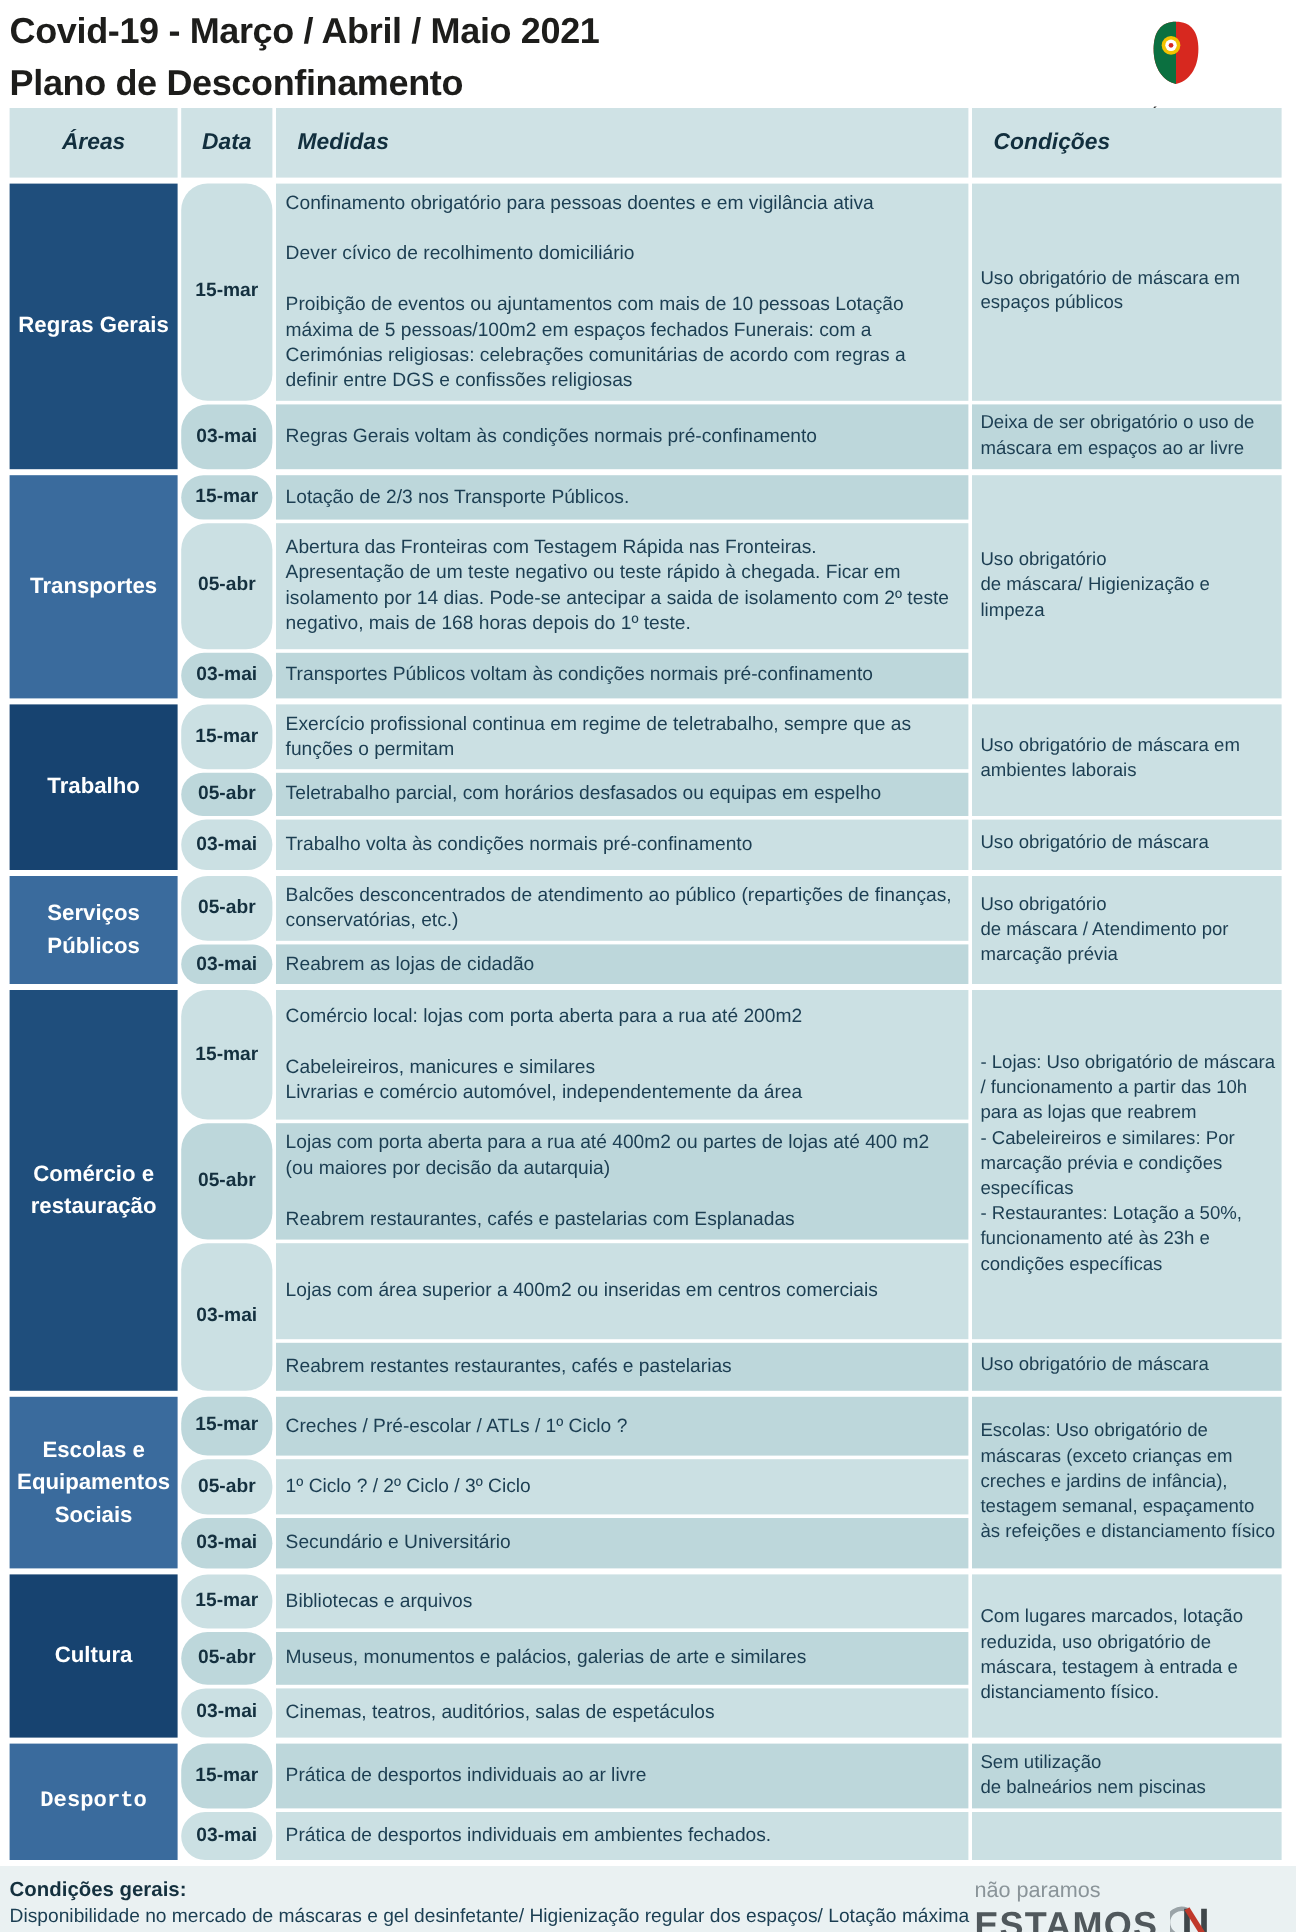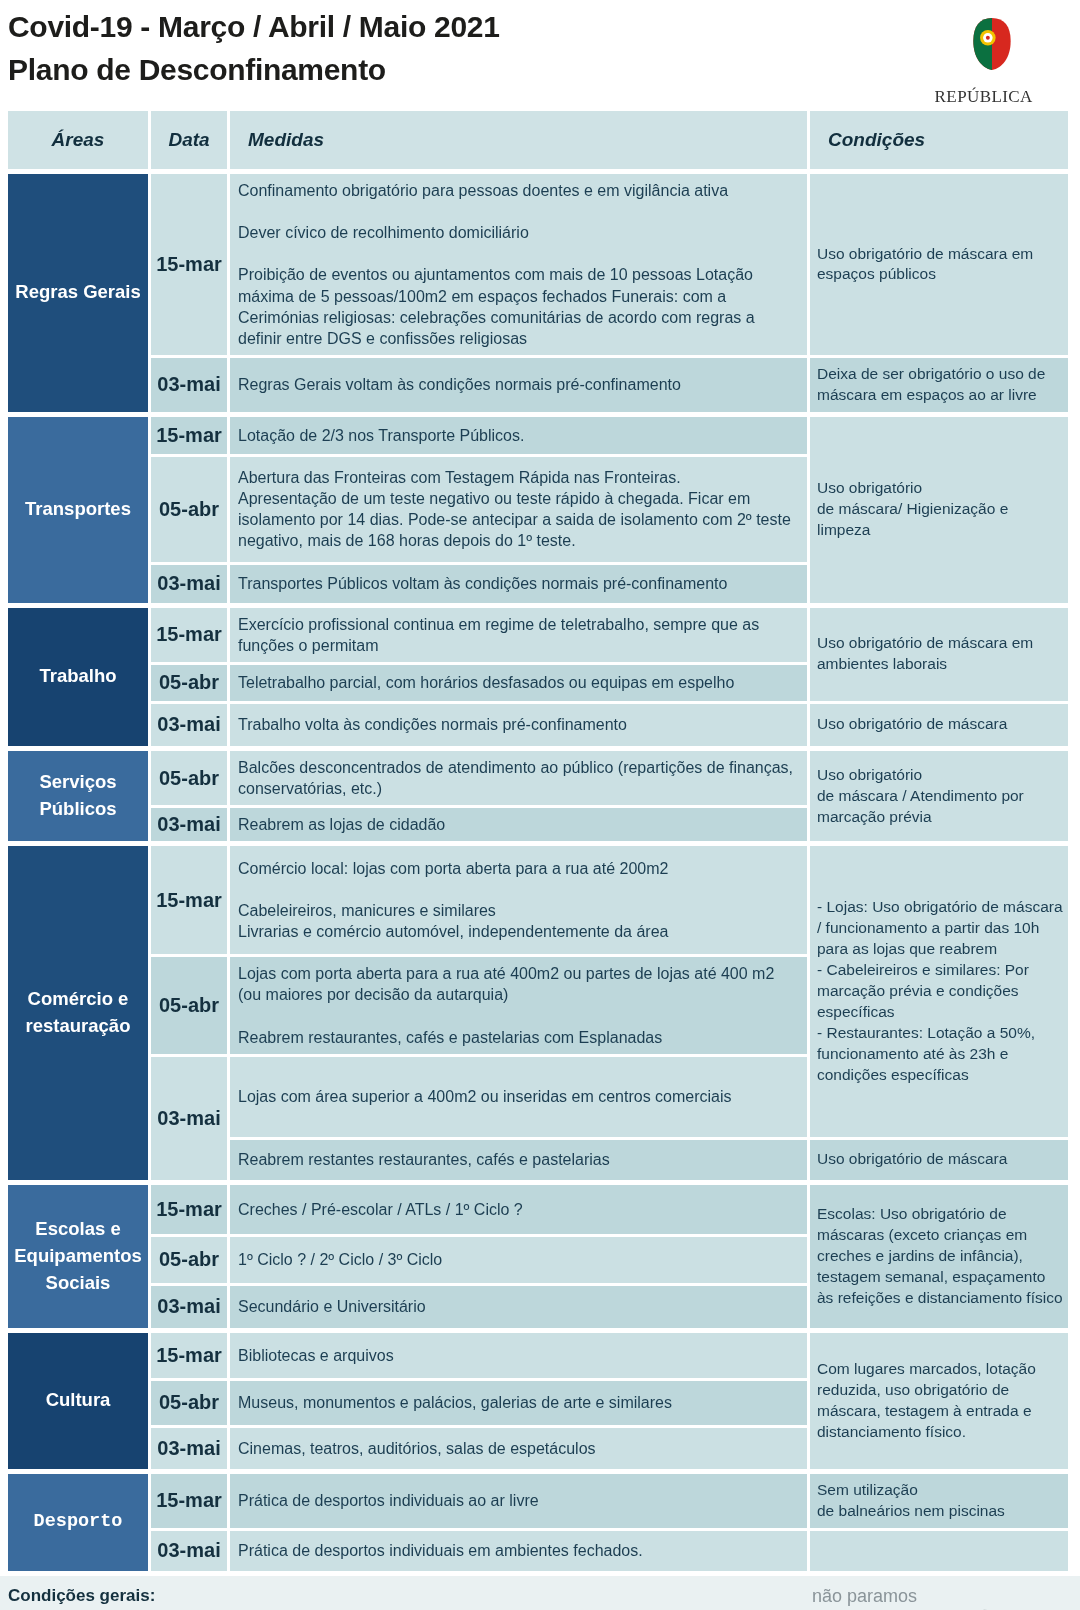--- a/index.html
+++ b/index.html
@@ -6,21 +6,21 @@
   html,body { background:#fff; }
   body {
     width:1080px; min-height:1610px; margin:0 auto;
     font-family:"Liberation Sans", sans-serif;
     color:#1c3e52;
   }
   .page { width:1080px; position:relative; }
 
   
   .top { display:flex; justify-content:space-between; align-items:flex-start;
-         padding:6px 30px 0 8px; height:111px; background:#fff; }
+         padding:6px 42px 0 8px; height:90px; background:#fff; }
   .titles { font-size:30px; font-weight:700; color:#1d1d1b; line-height:1.42; letter-spacing:-0.3px; }
   .gov-logo { display:flex; align-items:center; gap:10px; margin-top:10px;flex-direction:column; }
   .gov-text { font-family:"Liberation Serif", serif; font-size:17px; color:#333;
               line-height:1.3; letter-spacing:0.4px; }
   .gov-text div { white-space:nowrap; }
 
   
   .table-wrap { padding:0 12px 0 8px; }
   .grid { display:grid; grid-template-columns:140px 76px 1fr 258px; gap:3px; background:#fff; }
   .thead { height:58px; margin-bottom:5px; }
@@ -28,22 +28,22 @@
                  display:flex; align-items:center;font-style:italic; }
   .thead .c-areas { justify-content:center; }
   .thead .c-data  { justify-content:center; }
   .thead .c-med, .thead .c-cond { padding-left:18px; }
 
   .sec { margin-bottom:5px; }
   .cell { min-height:0; }
   .area { grid-column:1; grid-row:1/-1; color:#fff; font-weight:700; font-size:18.5px;
           display:flex; align-items:center; justify-content:center; text-align:center;
           white-space:pre-line; line-height:1.45; padding:2px; }
-  .date { grid-column:2; font-weight:700; font-size:20px; color:#14303f;
-          display:flex; align-items:center; justify-content:center; }
+  .date { grid-column:2; font-weight:700; font-size:16px; color:#14303f;
+          display:flex; align-items:center; justify-content:center;border-radius:22px; }
   .med  { grid-column:3; font-size:16px; line-height:1.32; display:flex; align-items:center;
           padding:6px 12px 6px 8px; white-space:pre-line; }
   .cond { grid-column:4; font-size:15.5px; line-height:1.35; display:flex; align-items:center;
           padding:6px 4px 6px 7px; white-space:pre-line; }
   .rl { background:#cbe0e3; }
   .rd { background:#bdd7db; }
   .r1{grid-row:1}.r2{grid-row:2}.r3{grid-row:3}.r4{grid-row:4}
   .sec0{grid-template-rows:minmax(178px,auto) minmax(40px,auto)}
   .sec1{grid-template-rows:minmax(37px,auto) minmax(105px,auto) minmax(38px,auto)}
   .sec2{grid-template-rows:minmax(44px,auto) minmax(36px,auto) minmax(42px,auto)}

